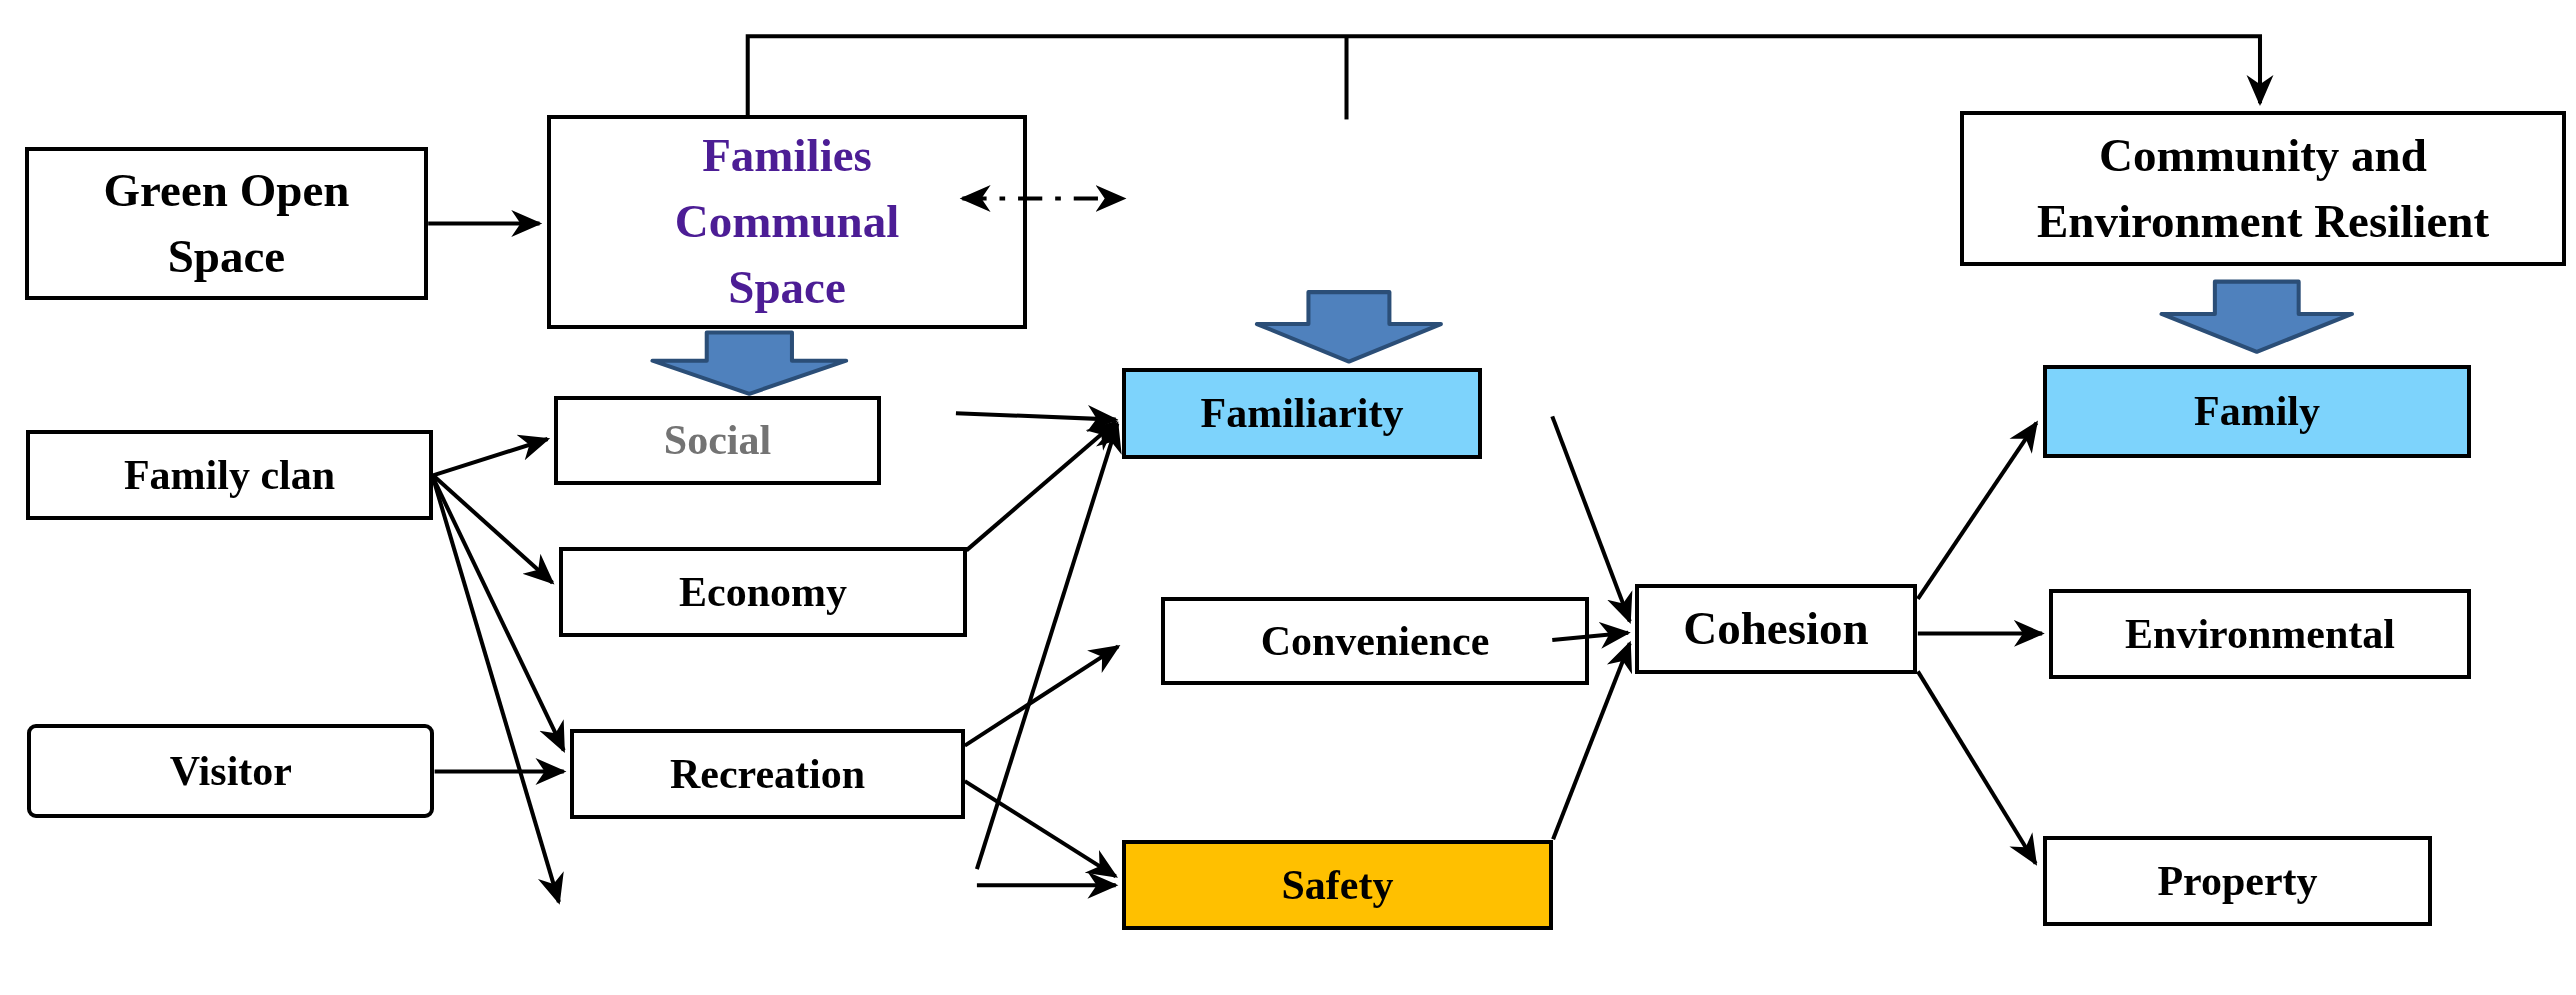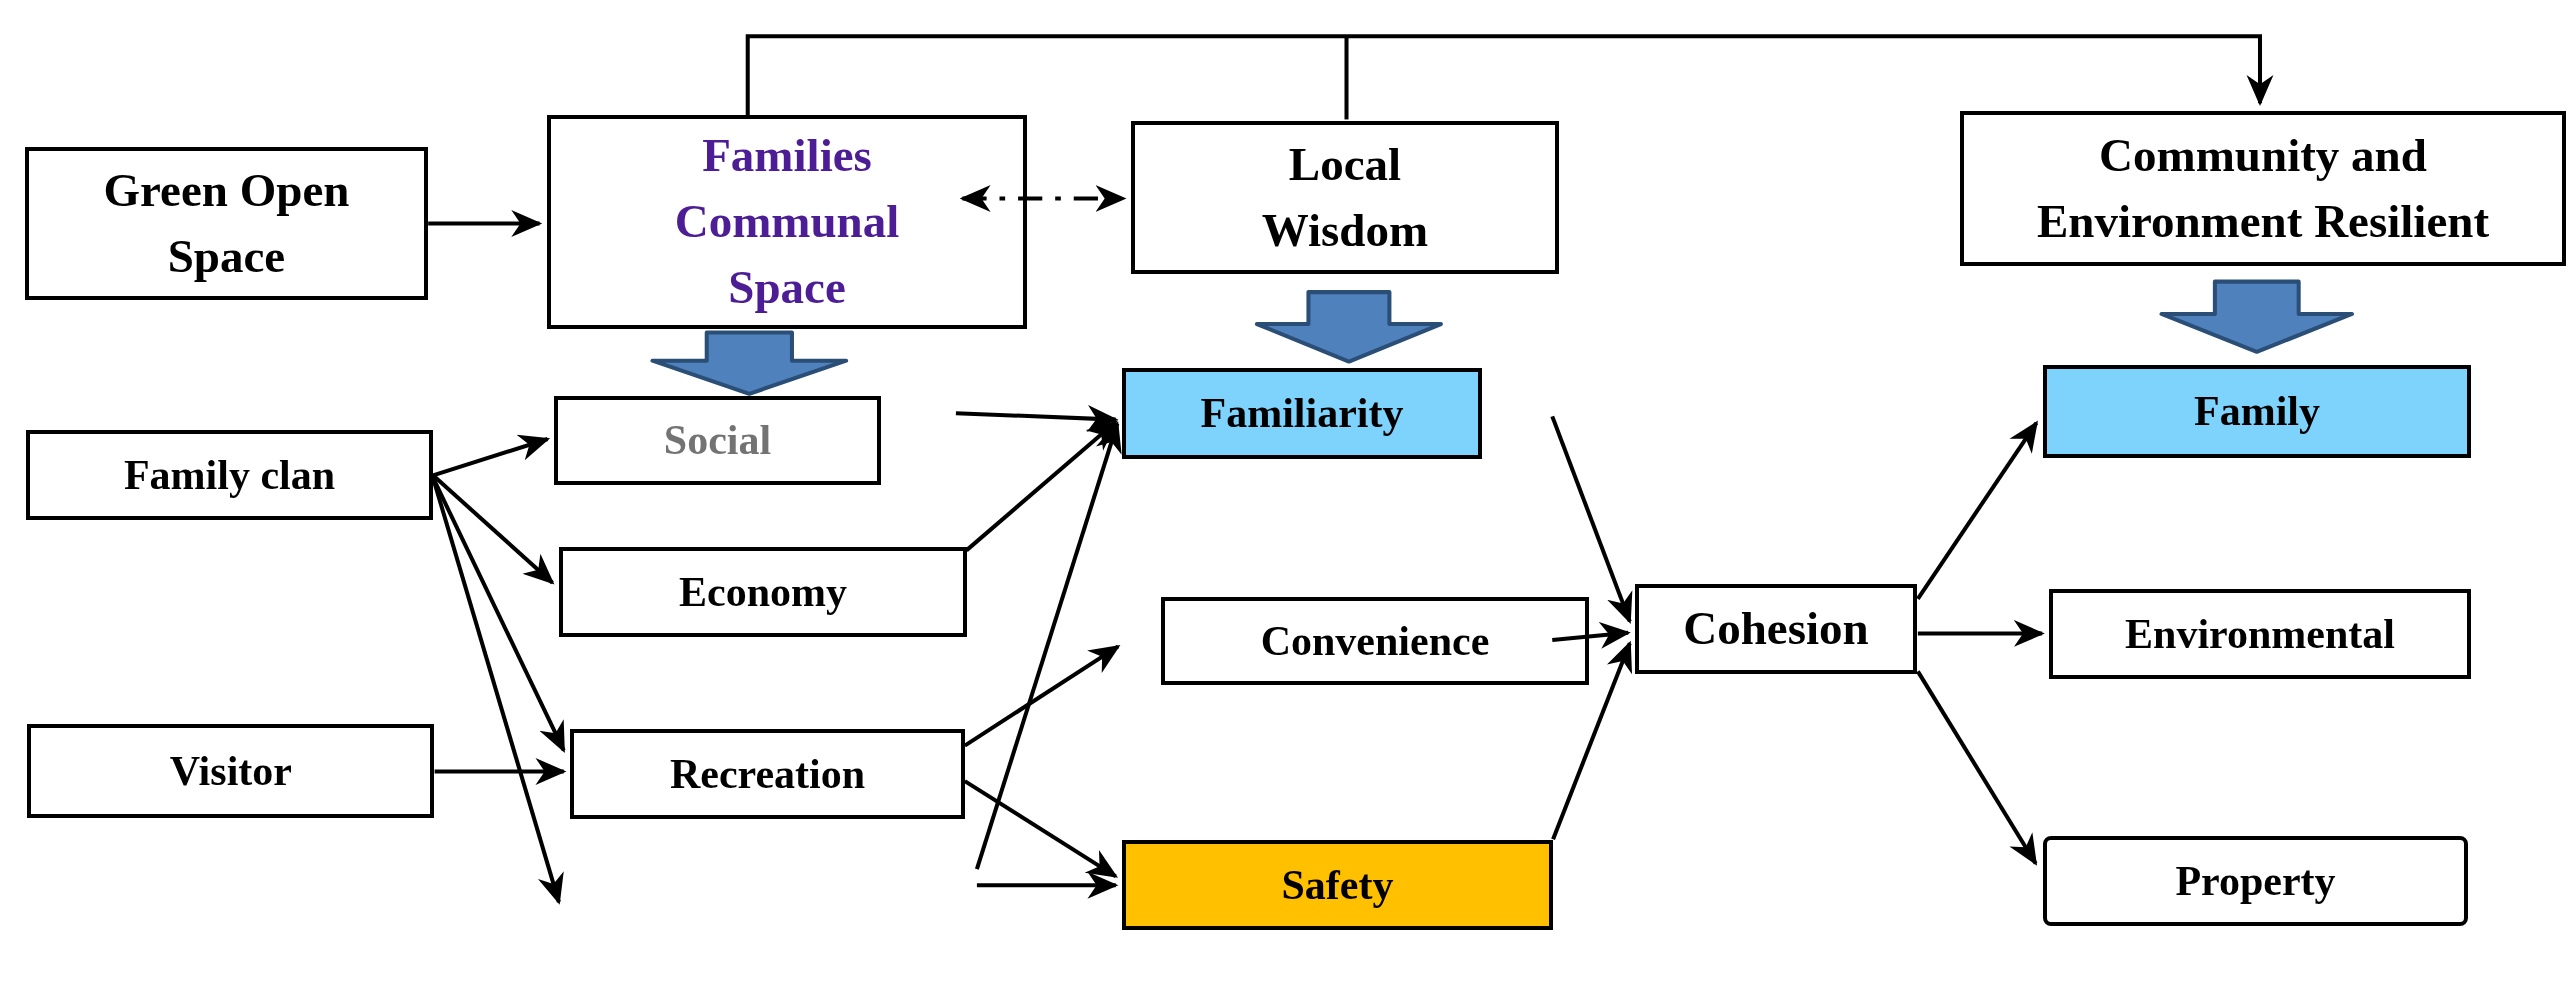--- a/index.html
+++ b/index.html
@@ -18,36 +18,34 @@
 </style>
 </head>
 <body>
 
 <div id="diagram">
   <div class="node lg" style="left: 25px; top: 147px; width: 403px; height: 153px; background: rgb(255, 255, 255); border-color: rgb(0, 0, 0); color: rgb(0, 0, 0);"><span>Green Open
 Space</span></div>
     <div class="node lg" style="left: 547px; top: 115px; width: 480px; height: 214px; background: rgb(255, 255, 255); border-color: rgb(0, 0, 0); color: #4c1d95;"><span>Families
 Communal
 Space</span></div>
-    <div class="node lg" style="left: 1131px; top: 121px; width: 428px; height: 153px; background: rgb(255, 255, 255); border-color: rgb(0, 0, 0); color: rgb(0, 0, 0);"><span>Local
-Wisdom</span></div>
     <div class="node lg" style="left: 1960px; top: 111px; width: 606px; height: 155px; background: rgb(255, 255, 255); border-color: rgb(0, 0, 0); color: rgb(0, 0, 0);"><span>Community and
 Environment Resilient</span></div>
     <div class="node" style="left: 26px; top: 430px; width: 407px; height: 90px; background: rgb(255, 255, 255); border-color: rgb(0, 0, 0); color: rgb(0, 0, 0); text-align: center;"><span>Family clan</span></div>
     <div class="node" style="left: 554px; top: 396px; width: 327px; height: 89px; background: rgb(255, 255, 255); border-color: rgb(0, 0, 0); color: #737373;"><span>Social</span></div>
     <div class="node" style="left: 559px; top: 547px; width: 408px; height: 90px; background: rgb(255, 255, 255); border-color: rgb(0, 0, 0); color: rgb(0, 0, 0);"><span>Economy</span></div>
     <div class="node" style="left: 570px; top: 729px; width: 395px; height: 90px; background: rgb(255, 255, 255); border-color: rgb(0, 0, 0); color: rgb(0, 0, 0);"><span>Recreation</span></div>
-    <div class="node" style="left: 27.4px; top: 724px; width: 407px; height: 94px; background: rgb(255, 255, 255); border-color: rgb(0, 0, 0); color: rgb(0, 0, 0);"><span>Visitor</span></div>
+    <div class="node" style="left: 27.4px; top: 724px; width: 407px; height: 94px; background: rgb(255, 255, 255); border-color: rgb(0, 0, 0); color: rgb(0, 0, 0); border-radius: 9px;"><span>Visitor</span></div>
     <div class="node" style="left: 1122px; top: 368px; width: 360px; height: 91px; background: #7dd3fc; border-color: rgb(0, 0, 0); color: rgb(0, 0, 0);"><span>Familiarity</span></div>
     <div class="node" style="left: 1125px; top: 597px; width: 428px; height: 88px; background: rgb(255, 255, 255); border-color: rgb(0, 0, 0); color: rgb(0, 0, 0); margin-left: 36px;"><span>Convenience</span></div>
     <div class="node" style="left: 1122px; top: 840px; width: 431px; height: 90px; background: rgb(255, 192, 0); border-color: rgb(0, 0, 0); color: rgb(0, 0, 0); justify-content: center;"><span>Safety</span></div>
     <div class="node lg" style="left: 1635px; top: 584px; width: 282px; height: 90px; background: rgb(255, 255, 255); border-color: rgb(0, 0, 0); color: rgb(0, 0, 0);"><span>Cohesion</span></div>
     <div class="node" style="left: 2043px; top: 365px; width: 428px; height: 93px; background: #7dd3fc; border-color: rgb(0, 0, 0); color: rgb(0, 0, 0);"><span>Family</span></div>
     <div class="node" style="left: 2049px; top: 589px; width: 422px; height: 90px; background: rgb(255, 255, 255); border-color: rgb(0, 0, 0); color: rgb(0, 0, 0);"><span>Environmental</span></div>
-    <div class="node" style="left: 2043px; top: 836px; width: 425px; height: 90px; background: rgb(255, 255, 255); border-color: rgb(0, 0, 0); color: rgb(0, 0, 0); border-radius: 8px;"><span>Property</span></div>
+    <div class="node" style="left: 2043px; top: 836px; width: 389px; height: 90px; background: rgb(255, 255, 255); border-color: rgb(0, 0, 0); color: rgb(0, 0, 0);"><span>Property</span></div>
     <svg id="edges" xmlns="http://www.w3.org/2000/svg" width="2576" height="995" viewBox="0 0 3191 1233">
     <defs>
       <marker id="mArrow" viewBox="0 0 12 12" refX="10.5" refY="6" markerWidth="8" markerHeight="8" orient="auto">
         <path d="M0,1 L11.5,6 L0,11 L3.4,6 Z" fill="#000"></path>
       </marker>
       <marker id="mArrowRev" viewBox="0 0 12 12" refX="10.5" refY="6" markerWidth="8" markerHeight="8" orient="auto-start-reverse">
         <path d="M0,1 L11.5,6 L0,11 L3.4,6 Z" fill="#000"></path>
       </marker>
     </defs>
     <g id="edge-group">

